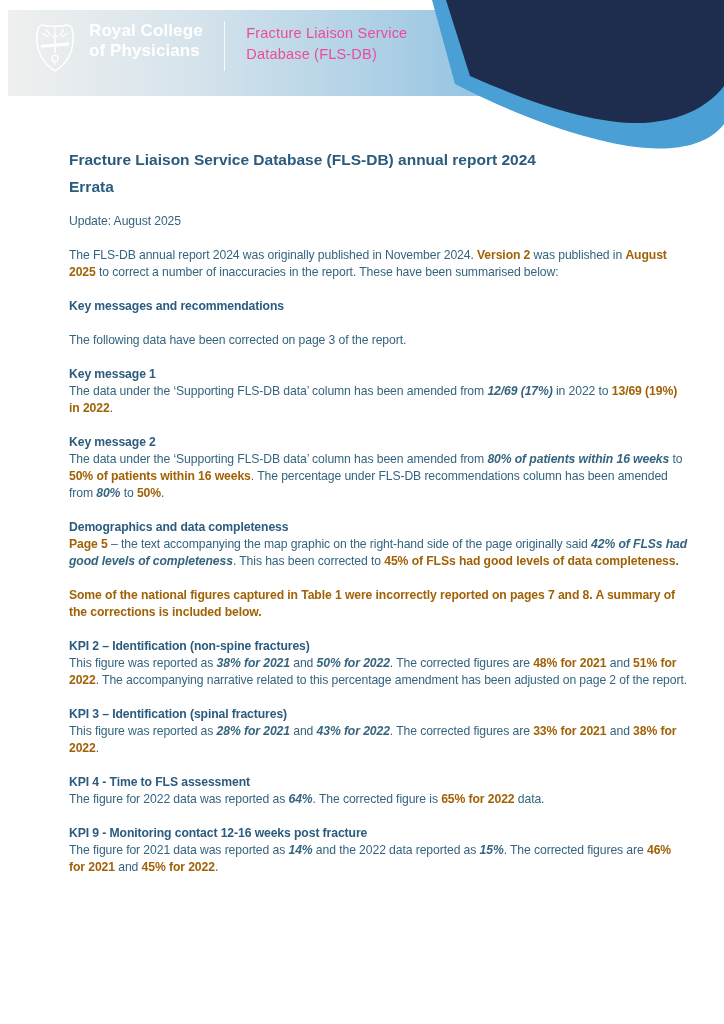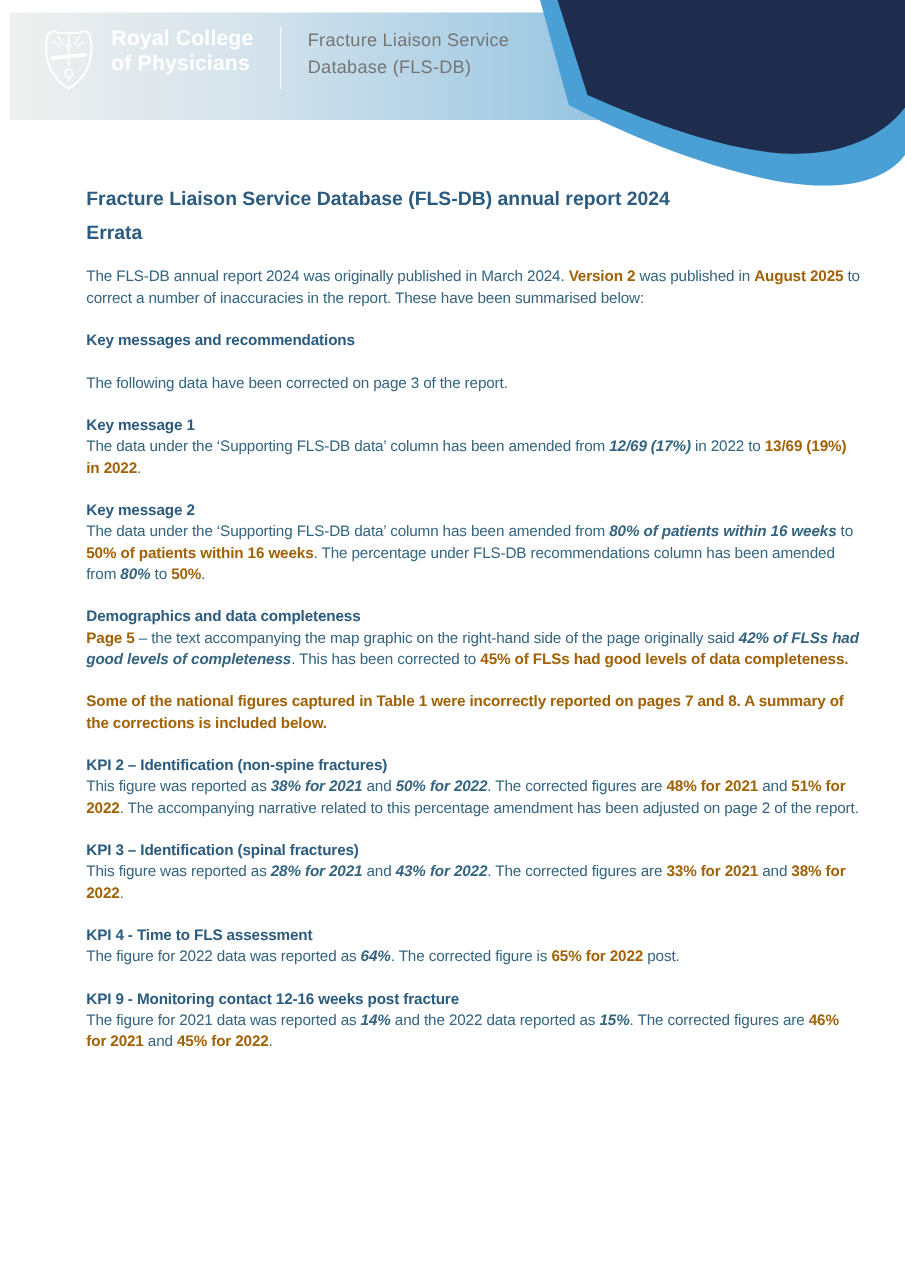--- a/index.html
+++ b/index.html
@@ -8,21 +8,21 @@
 
   
   .header{position:absolute;top:0;left:0;width:724px;height:170px;}
   .header svg.bg{position:absolute;top:0;left:0;}
   .brand{position:absolute;left:32px;top:18px;display:flex;align-items:flex-start;}
   .shield{margin-top:2px;}
   .org{margin-left:11px;margin-top:3px;color:#ffffff;font-weight:700;
        font-size:17px;line-height:20px;letter-spacing:.1px;}
   .vdivider{width:1.5px;height:50px;background:rgba(255,255,255,.8);
             margin:3px 0 0 21px;}
-  .product{margin-left:21px;margin-top:5px;color:#737373;font-weight:400;
+  .product{margin-left:21px;margin-top:5px;color:#ec4899;font-weight:400;
            font-size:14.5px;line-height:21px;letter-spacing:.2px;opacity:.97;}
 
   
   .content{position:absolute;left:69px;top:146px;width:620px;color:#34647f;}
   h1.doc-title{margin:0 0 13px 0;font-size:15.5px;line-height:27px;font-weight:700;
                color:#2b5b7e;letter-spacing:0;}
   p.update{margin:0 0 17px 0;font-size:12.2px;line-height:17px;letter-spacing:-.1px;}
   .block{margin:0 0 17px 0;font-size:12.2px;line-height:17px;letter-spacing:-.1px;}
   .run.b{font-weight:700;color:#a16207;}
   .run.i{font-style:italic;font-weight:bold;}
@@ -75,28 +75,29 @@
         <span>Database (FLS-DB)</span>
       </div>
     </div>
   </div>
 
   <div class="content">
     <h1 class="doc-title">
       <span>Fracture Liaison Service Database (FLS-DB) annual report 2024</span><br>
       <span>Errata</span>
     </h1>
+    <p class="update">Update: August 2025</p>
     <div>
-        <p class="block"><span class="run">The FLS-DB annual report 2024 was originally published in March 2024. </span><span class="run b">Version 2</span><span class="run"> was published in </span><span class="run b">August 2025</span><span class="run"> to correct a number of inaccuracies in the report. These have been summarised below:</span></p>
+        <p class="block"><span class="run">The FLS-DB annual report 2024 was originally published in November 2024. </span><span class="run b">Version 2</span><span class="run"> was published in </span><span class="run b">August 2025</span><span class="run"> to correct a number of inaccuracies in the report. These have been summarised below:</span></p>
         <p class="block"><span class="run section-heading">Key messages and recommendations</span></p>
         <p class="block"><span class="run">The following data have been corrected on page 3 of the report.</span></p>
         <p class="block"><span class="run section-heading">Key message 1</span><br><span class="run">The data under the ‘Supporting FLS-DB data’ column has been amended from </span><span class="run i">12/69 (17%)</span><span class="run"> in 2022 to </span><span class="run b">13/69 (19%) in 2022</span><span class="run">.</span></p>
         <p class="block"><span class="run section-heading">Key message 2</span><br><span class="run">The data under the ‘Supporting FLS-DB data’ column has been amended from </span><span class="run i">80% of patients within 16 weeks</span><span class="run"> to </span><span class="run b">50% of patients within 16 weeks</span><span class="run">. The percentage under FLS-DB recommendations column has been amended from </span><span class="run i">80%</span><span class="run"> to </span><span class="run b">50%</span><span class="run">.</span></p>
         <p class="block"><span class="run section-heading">Demographics and data completeness</span><br><span class="run b">Page 5</span><span class="run"> – the text accompanying the map graphic on the right-hand side of the page originally said </span><span class="run i">42% of FLSs had good levels of completeness</span><span class="run">. This has been corrected to </span><span class="run b">45% of FLSs had good levels of data completeness.</span></p>
         <p class="block"><span class="run b">Some of the national figures captured in Table 1 were incorrectly reported on pages 7 and 8. A summary of the corrections is included below.</span></p>
         <p class="block"><span class="run section-heading">KPI 2 – Identification (non-spine fractures)</span><br><span class="run">This figure was reported as </span><span class="run i">38% for 2021</span><span class="run"> and </span><span class="run i">50% for 2022</span><span class="run">. The corrected figures are </span><span class="run b">48% for 2021</span><span class="run"> and </span><span class="run b">51% for 2022</span><span class="run">. The accompanying narrative related to this percentage amendment has been adjusted on page 2 of the report.</span></p>
         <p class="block"><span class="run section-heading">KPI 3 – Identification (spinal fractures)</span><br><span class="run">This figure was reported as </span><span class="run i">28% for 2021</span><span class="run"> and </span><span class="run i">43% for 2022</span><span class="run">. The corrected figures are </span><span class="run b">33% for 2021</span><span class="run"> and </span><span class="run b">38% for 2022</span><span class="run">.</span></p>
-        <p class="block"><span class="run section-heading">KPI 4 - Time to FLS assessment</span><br><span class="run">The figure for 2022 data was reported as </span><span class="run i">64%</span><span class="run">. The corrected figure is </span><span class="run b">65% for 2022</span><span class="run"> post.</span></p>
+        <p class="block"><span class="run section-heading">KPI 4 - Time to FLS assessment</span><br><span class="run">The figure for 2022 data was reported as </span><span class="run i">64%</span><span class="run">. The corrected figure is </span><span class="run b">65% for 2022</span><span class="run"> data.</span></p>
         <p class="block"><span class="run section-heading">KPI 9 - Monitoring contact 12-16 weeks post fracture</span><br><span class="run">The figure for 2021 data was reported as </span><span class="run i">14%</span><span class="run"> and the 2022 data reported as </span><span class="run i">15%</span><span class="run">. The corrected figures are </span><span class="run b">46% for 2021</span><span class="run"> and </span><span class="run b">45% for 2022</span><span class="run">.</span></p>
       </div>
   </div>
 
 </div>
 
 </body></html>

